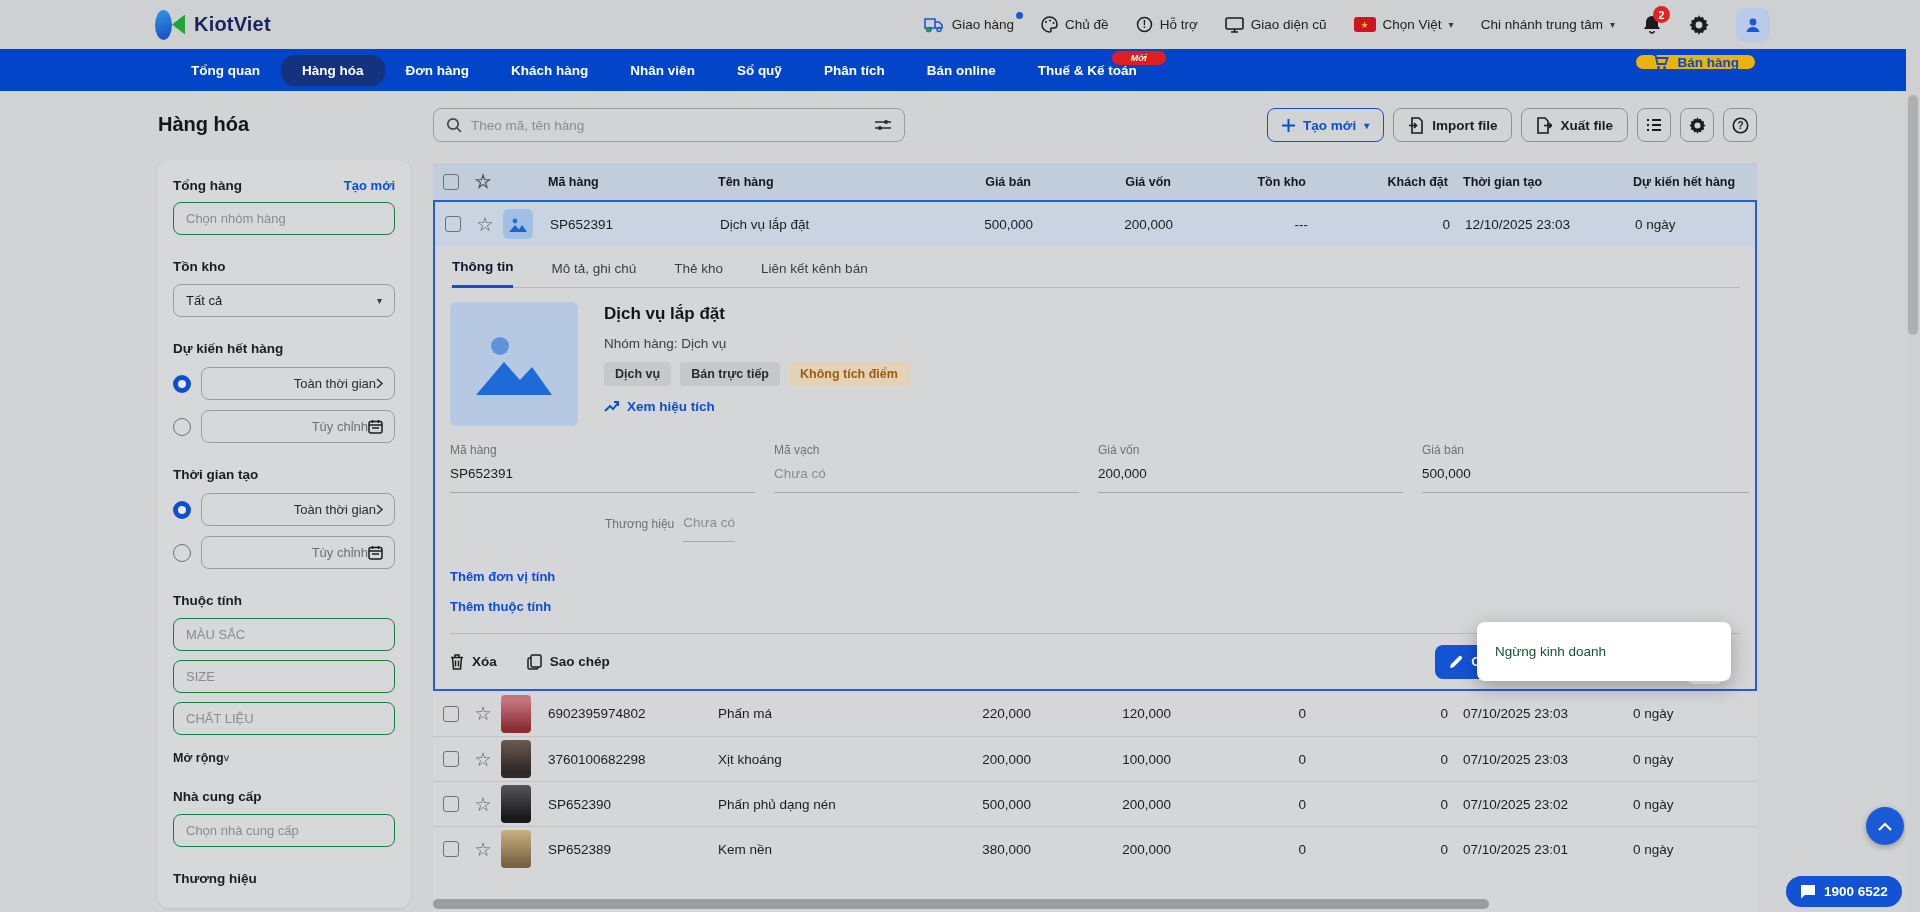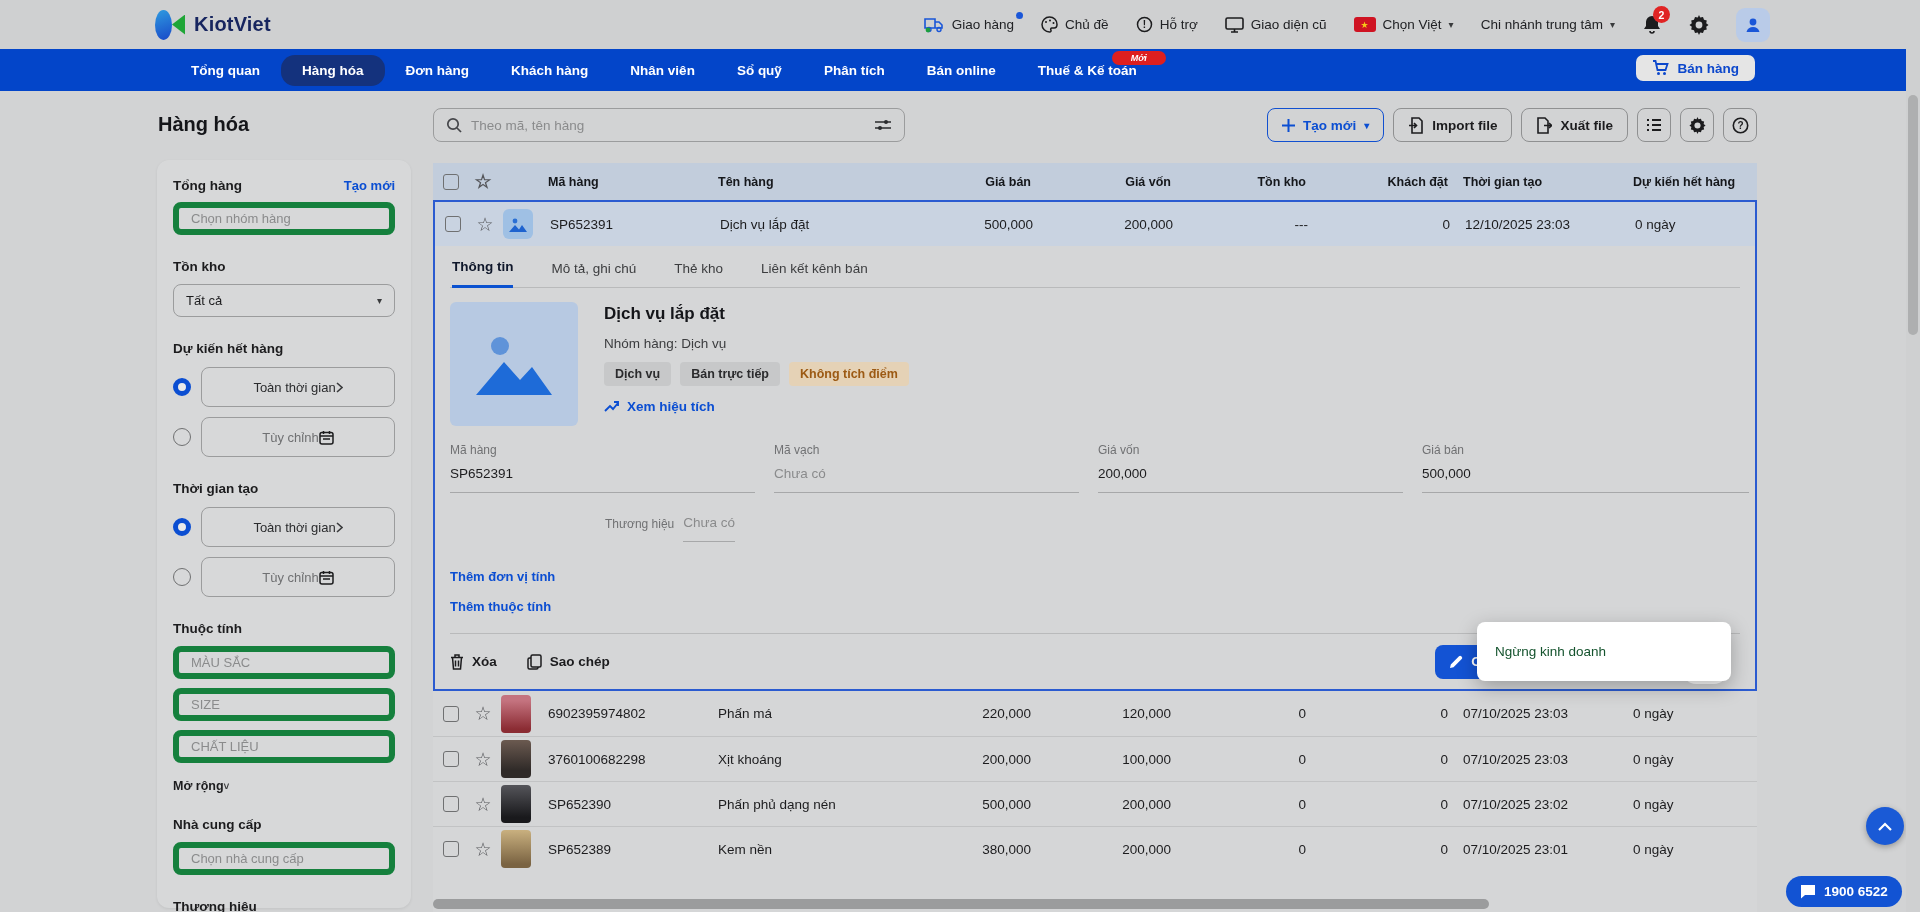--- a/index.html
+++ b/index.html
@@ -21,38 +21,38 @@
   .chev { font-size:10px; color:#3a3b3d; }
   .bell-wrap { position:relative; }
   .bell-badge { position:absolute; top:-8px; right:-8px; min-width:17px; height:17px; border-radius:9px; background:#e02424; color:#fff; font-size:10.5px; font-weight:bold; display:flex; align-items:center; justify-content:center; padding:0 4px; }
   .avatar { width:34px; height:34px; border-radius:9px; background:#b9cbe8; display:flex; align-items:center; justify-content:center; }
 
   
   .navbar { position:absolute; left:0; top:49px; width:1920px; height:42px; background:#0345c9; display:flex; align-items:center; padding-left:170px; z-index:5; }
   .nav-tab { color:#fff; font-size:13.5px; font-weight:bold; padding:8px 21px; border-radius:14px; cursor:pointer; position:relative; white-space:nowrap; }
   .nav-tab.active { background:#14327d; }
   .new-badge { position:absolute; top:-4px; right:-8px; background:#dd1f1f; color:#fff; font-size:9px; font-weight:bold; font-style:italic; padding:2px 19px; border-radius:8px; }
-  .sell-btn { position:absolute; right:165px; top:6px; height:26px; background:#e5e5e5; border:none; border-radius:7px; display:flex; align-items:center; gap:8px; padding:0 16px; color:#0c47cc; font-weight:bold; font-size:13.5px; cursor:pointer; }
+  .sell-btn { position:absolute; right:165px; top:6px; height:14px; background:#eab308; border:none; border-radius:7px; display:flex; align-items:center; gap:8px; padding:0 16px; color:#0c47cc; font-weight:bold; font-size:13.5px; cursor:pointer; }
 
   
   .page-title { position:absolute; left:158px; top:113px; font-size:20px; font-weight:bold; color:#141519; }
 
   
   .sidebar { position:absolute; left:157px; top:160px; width:254px; height:748px; background:#d7d8d9; border-radius:12px; padding:18px 16px; box-shadow:0 1px 3px rgba(0,0,0,.08); }
   .sb-row { display:flex; align-items:center; justify-content:space-between; }
   .sb-label { font-size:13.5px; font-weight:bold; color:#1c1c1e; }
   .sb-link { font-size:13px; font-weight:bold; color:#0b4ed2; cursor:pointer; }
-  .sb-input { width:100%; height:33px; border:6px solid #15803d; border-radius:8px; background:transparent; padding:0 12px; font-size:13px; color:#14532d; font-family:inherit; margin-top:9px; }
+  .sb-input { width:100%; height:33px; border:1px solid #15803d; border-radius:8px; background:transparent; padding:0 12px; font-size:13px; color:#14532d; font-family:inherit; margin-top:9px; }
   .sb-input::placeholder { color:#8a8b8c; }
   .sb-select { width:100%; height:33px; border:1px solid #9b9c9d; border-radius:8px; display:flex; align-items:center; justify-content:space-between; padding:0 12px; font-size:13px; margin-top:9px; cursor:pointer; }
   .sb-section { margin-top:22px; }
   .radio-row { display:flex; align-items:center; gap:10px; margin-top:10px; }
   .radio { width:18px; height:18px; border-radius:50%; border:1.5px solid #6f7071; flex:0 0 18px; background:transparent; }
   .radio.on { border:5.5px solid #0b4ed2; background:#e8e9ea; }
-  .radio-box { flex:1; height:40px; border:1px solid #9b9c9d; border-radius:8px; display:flex; align-items:center; justify-content:center; padding:0 22px; font-size:13px; color:#2a2b2d; cursor:pointer; }
+  .radio-box { flex:1; height:33px; border:1px solid #9b9c9d; border-radius:8px; display:flex; align-items:center; justify-content:flex-end; padding:0 11px; font-size:13px; color:#2a2b2d; cursor:pointer; }
   .expand-link { font-size:12.5px; font-weight:bold; color:#1c1c1e; margin-top:16px; cursor:pointer; }
 
   
   .toolbar { position:absolute; left:433px; top:108px; width:1324px; display:flex; align-items:center; }
   .search-box { width:472px; height:34px; border:1px solid #9b9c9d; border-radius:8px; display:flex; align-items:center; padding:0 12px; gap:9px; }
   .search-box input { flex:1; border:none; background:transparent; outline:none; font-size:13.5px; color:#1c1c1e; font-family:inherit; }
   .search-box input::placeholder { color:#8a8b8c; }
   .tb-buttons { margin-left:auto; display:flex; align-items:center; gap:9px; }
   .btn { height:34px; border-radius:8px; display:flex; align-items:center; gap:8px; padding:0 14px; font-size:13.5px; font-weight:bold; cursor:pointer; border:1px solid #8f9091; background:transparent; color:#1c1c1e; font-family:inherit; white-space:nowrap; }
   .btn-outline-blue { border:1.5px solid #1150d0; color:#0b4ed2; }

